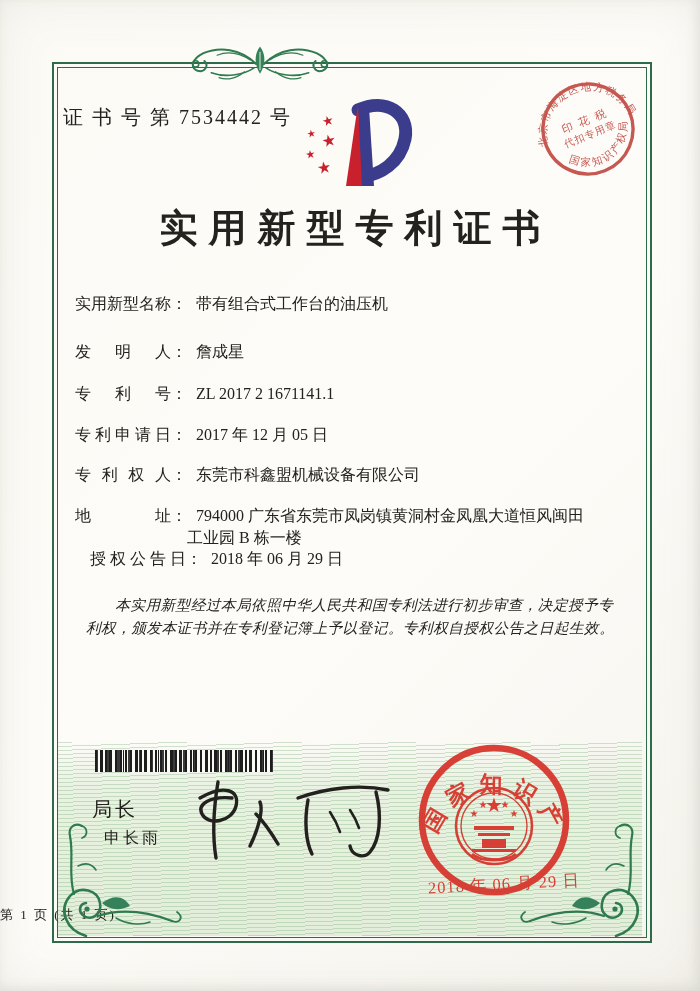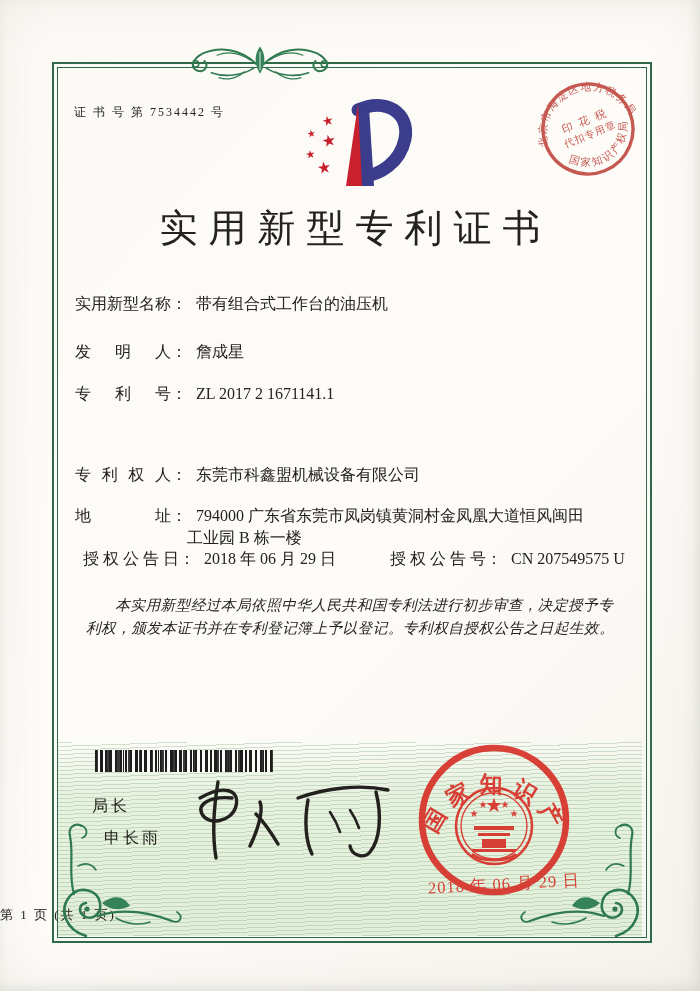--- a/index.html
+++ b/index.html
@@ -14,39 +14,39 @@
   
   .frame{position:absolute;left:52px;top:62px;width:596px;height:877px;border:2px solid #2e6b4a;}
   .frame-inner{position:absolute;inset:3px;border:1px solid #2e6b4a;}
   
   .green-band{
     position:absolute;left:58px;top:742px;width:584px;height:194px;
     background:
       repeating-linear-gradient(178deg, rgba(110,162,110,0.30) 0 1px, rgba(0,0,0,0) 1px 4px),
       linear-gradient(180deg, rgba(228,240,221,0) 0, rgba(228,240,221,0.75) 42px, #e6f1de 78px, #e2eeda 100%);
   }
-  .cert-number{position:absolute;left:74px;top:104px;font-size:12px;letter-spacing:2px;}
+  .cert-number{position:absolute;left:63px;top:104px;font-size:20px;letter-spacing:2px;}
   .logo{position:absolute;left:288px;top:94px;}
   .stamp{position:absolute;left:533px;top:74px;transform:rotate(-22deg);opacity:.92;}
   .title{position:absolute;left:0;top:203px;width:100%;text-align:center;
-         font-size:38px;font-weight:400;letter-spacing:11px;text-indent:11px;}
+         font-size:38px;font-weight:700;letter-spacing:11px;text-indent:11px;}
   .frow{position:absolute;font-size:16px;white-space:nowrap;}
   .flabel{display:inline-block;width:96px;text-align:justify;text-align-last:justify;vertical-align:top;}
   .fvalue{margin-left:9px;}
   .paras{position:absolute;left:78px;top:586px;width:548px;}
   .paras p{margin:8px;font-size:14.6px;line-height:22.6px;text-indent:2em;font-style:italic;letter-spacing:0.5px;}
   .barcode{
     position:absolute;left:95px;top:750px;width:178px;height:22px;
     background:
       repeating-linear-gradient(90deg,#1d1d1d 0 2px,rgba(0,0,0,0) 2px 5px),
       repeating-linear-gradient(90deg,#1d1d1d 0 1px,rgba(0,0,0,0) 1px 7px),
       repeating-linear-gradient(90deg,rgba(25,25,25,0.85) 0 3px,rgba(0,0,0,0) 3px 11px),
       #f9f9f6;
   }
-  .director-title{position:absolute;left:92px;top:796px;font-size:16px;letter-spacing:3px;}
+  .director-title{position:absolute;left:92px;top:796px;font-size:20px;letter-spacing:3px;}
   .director-name{position:absolute;left:104px;top:828px;font-size:16px;letter-spacing:3px;}
   .signature{position:absolute;left:180px;top:768px;}
   .seal{position:absolute;left:410px;top:738px;}
   .footer{position:absolute;left:0;top:906px;width:100%;text-align:left;font-size:13px;letter-spacing:2px;}
   .orn-tl{position:absolute;left:182px;top:38px;}
   .orn-bl{position:absolute;left:56px;top:818px;}
   .orn-br{position:absolute;left:516px;top:818px;transform:scaleX(-1);}
   svg text{font-family:"Liberation Serif","DejaVu Serif",serif;}
 </style>
 </head>
@@ -110,34 +110,34 @@
 
   <div class="frow" style="left:75px;top:342px;">
     <span class="flabel">发明人</span><span>：</span><span class="fvalue">詹成星</span>
   </div>
   <div class="frow" style="left:75px;top:294px;">
     <span class="flabel">实用新型名称</span><span>：</span><span class="fvalue">带有组合式工作台的油压机</span>
   </div>
   <div class="frow" style="left:75px;top:384px;">
     <span class="flabel">专利号</span><span>：</span><span class="fvalue">ZL 2017 2 1671141.1</span>
   </div>
+  <div class="frow" style="left:75px;top:425px;">
+    <span class="flabel">专利申请日</span><span>：</span><span class="fvalue">2017 年 12 月 05 日</span>
+  </div>
   <div class="frow" style="left:75px;top:465px;">
     <span class="flabel">专利权人</span><span>：</span><span class="fvalue">东莞市科鑫盟机械设备有限公司</span>
   </div>
   <div class="frow" style="left:75px;top:506px;">
     <span class="flabel">地址</span><span>：</span><span class="fvalue">794000 广东省东莞市凤岗镇黄洞村金凤凰大道恒风闽田</span>
   </div>
   <div class="frow" style="left:187px;top:528px;">
     <span>工业园 B 栋一楼</span>
   </div>
-  <div class="frow" style="left:83px;top:549px;">
+  <div class="frow" style="left:90px;top:549px;">
     <span class="flabel">授权公告日</span><span>：</span><span class="fvalue">2018 年 06 月 29 日</span>
-  </div>
-  <div class="frow" style="left:390px;top:549px;">
-    <span class="flabel">授权公告号</span><span>：</span><span class="fvalue">CN 207549575 U</span>
   </div>
 
   <div class="paras">
     <p>本实用新型经过本局依照中华人民共和国专利法进行初步审查，决定授予专利权，颁发本证书并在专利登记簿上予以登记。专利权自授权公告之日起生效。</p>
   </div>
 
   <div class="barcode"></div>
 
   <div class="director-title">局长</div>
   <div class="director-name">申长雨</div>

